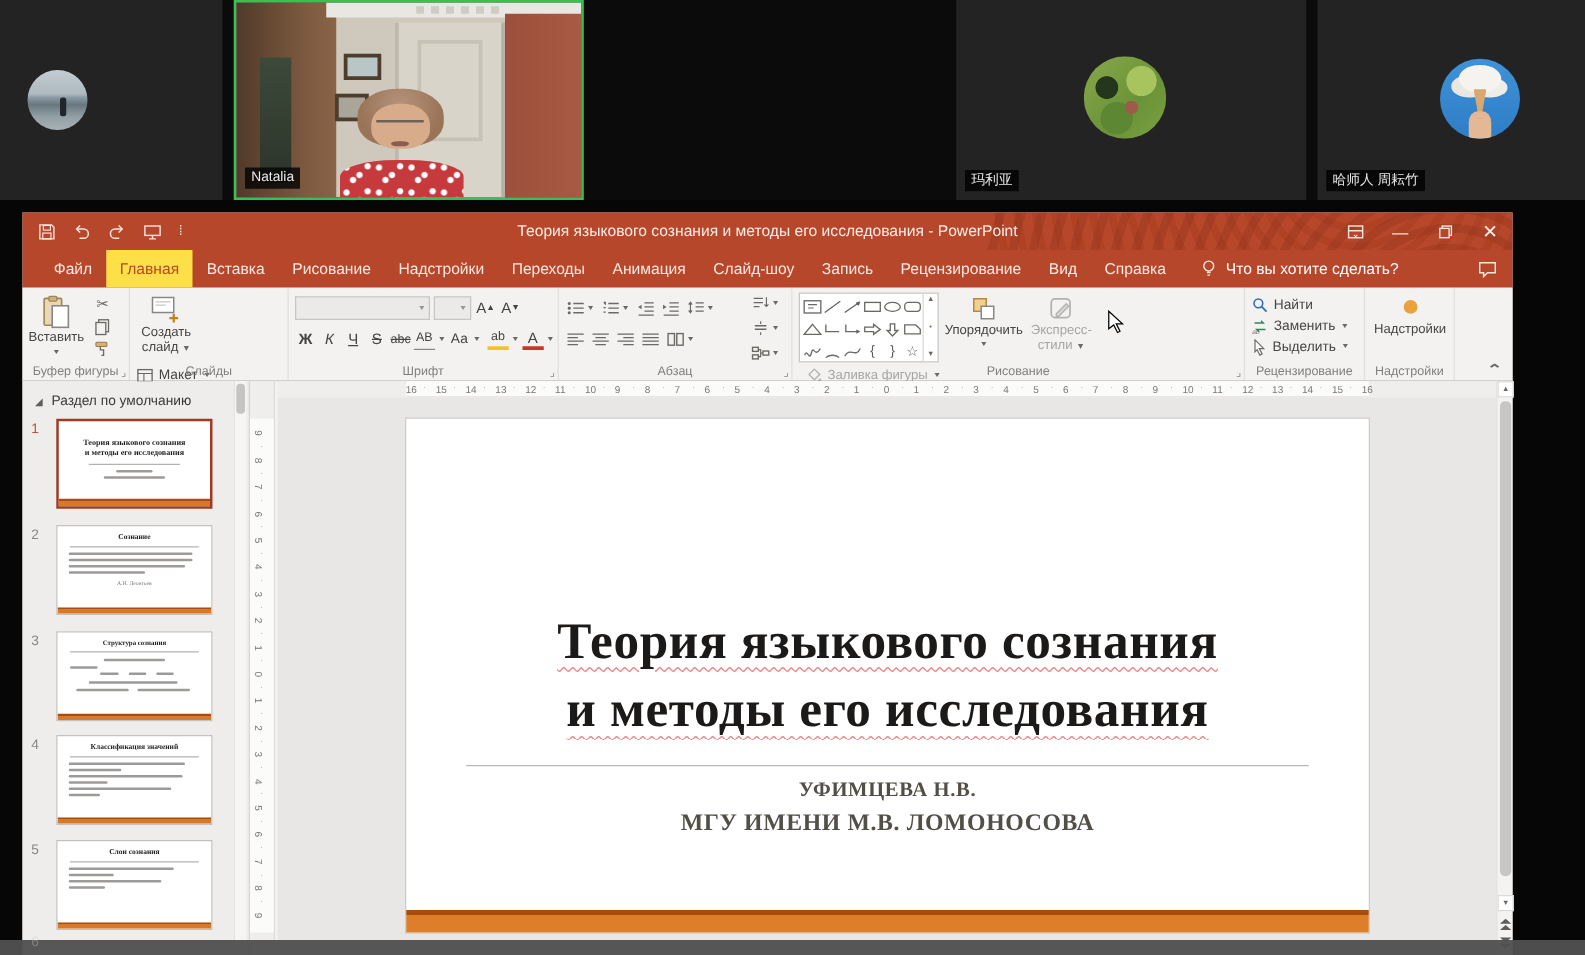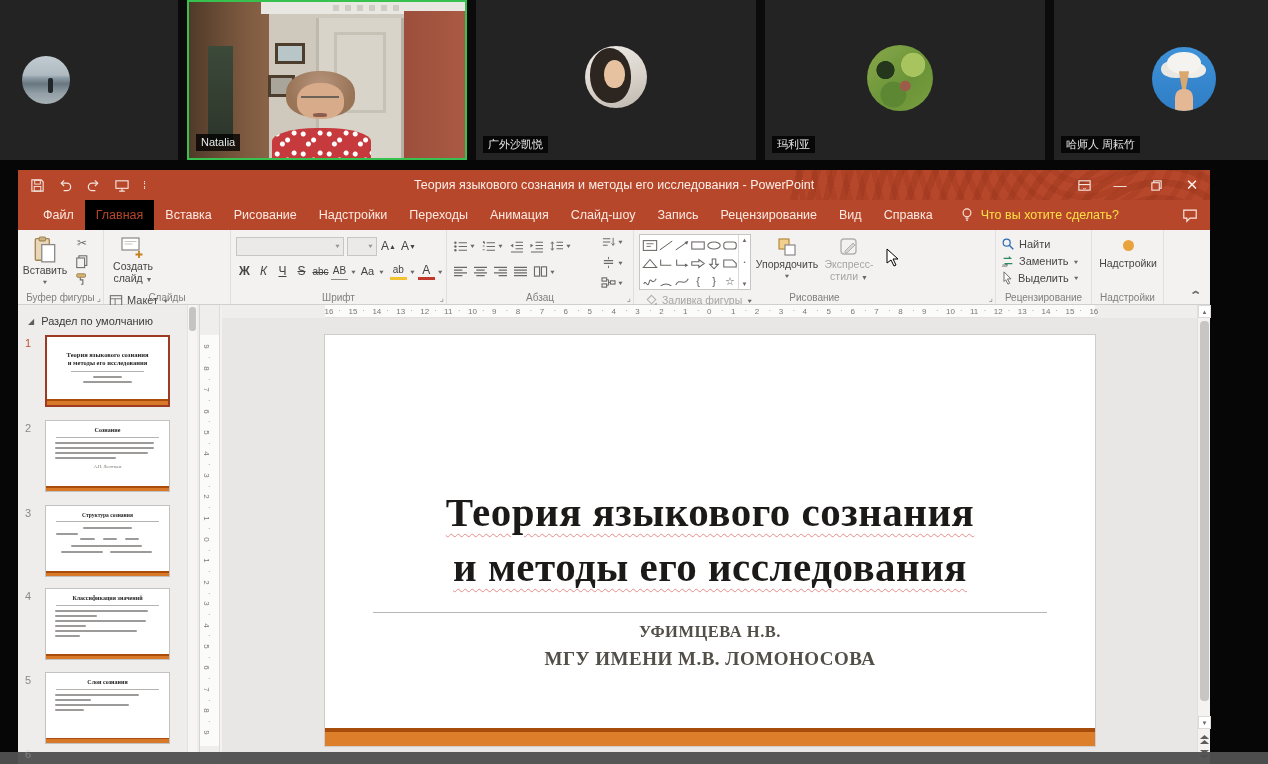--- a/index.html
+++ b/index.html
@@ -59,22 +59,22 @@
   .qat{position:absolute;left:12px;top:0;height:30px;display:flex;align-items:center;gap:13px;color:#f4e5df;z-index:2;}
   .qat i{display:flex;}
   .win-title{position:absolute;left:0;right:0;top:0;line-height:30px;text-align:center;color:#fbeee8;font-size:12.5px;z-index:1;}
   .account{position:absolute;right:178px;top:0;height:30px;display:flex;align-items:center;gap:7px;color:#fbeee8;font-size:12px;z-index:2;}
   .acc-avatar{width:22px;height:22px;border-radius:50%;background:radial-gradient(circle at 50% 38%,#d8cfc4 0 42%,#7e7468 46%,#5c5248);border:1px solid rgba(255,255,255,.5);}
   .win-controls{position:absolute;right:0;top:0;height:30px;display:flex;z-index:2;}
   .wc{width:36px;height:30px;display:flex;align-items:center;justify-content:center;color:#fbeee8;font-size:13px;}
   .tabrow{position:absolute;left:0;top:30px;right:0;height:30px;background:#b7472a;display:flex;align-items:stretch;padding-left:14px;z-index:1;}
   #tabs{display:flex;}
   .tab{padding:0 11px;line-height:30px;font-size:12.5px;color:#fbe9e2;white-space:nowrap;}
-  .tab.active{background:#000000;color:#b7472a;}
-  .tellme{display:flex;align-items:center;gap:7px;color:#fde047;font-size:12.5px;padding-left:16px;text-align:center;}
+  .tab.active{background:#fde047;color:#b7472a;}
+  .tellme{display:flex;align-items:center;gap:7px;color:#ffffff;font-size:12.5px;padding-left:16px;text-align:center;}
   .comment-btn{position:absolute;right:12px;top:0;height:30px;display:flex;align-items:center;}
   
   .ribbon{position:absolute;left:0;top:60px;right:0;height:75px;background:#f3f2f1;border-bottom:1px solid #d2d0ce;display:flex;align-items:stretch;color:#444;}
   .rgroup{position:relative;border-right:1px solid #e1dfdd;padding:4px 4px 15px 5px;flex:none;}
   .glabel{position:absolute;left:0;right:0;bottom:1px;text-align:center;font-size:10px;color:#817f7d;white-space:nowrap;}
   .launcher{position:absolute;right:2px;bottom:1px;font-size:9px;color:#8a8886;}
   .bigbtn{display:inline-flex;flex-direction:column;align-items:center;justify-content:flex-start;height:56px;padding-top:2px;font-size:10.5px;line-height:12px;text-align:center;color:#484644;vertical-align:top;}
   .smallcol{display:inline-flex;flex-direction:column;justify-content:space-between;height:54px;padding:2px 0;vertical-align:top;}
   .srow{display:flex;align-items:center;gap:4px;font-size:11px;color:#484644;white-space:nowrap;height:17px;}
   .dim{color:#a7a5a3!important;}
@@ -152,27 +152,20 @@
           </div>
         <div class="sc-f1"></div>
           <div class="sc-f2"></div>
         <div class="sc-hair"></div>
           <div class="sc-face"></div>
           <div class="sc-glass"></div>
           <div class="sc-mouth"></div>
         <div class="sc-body"></div>
       </div>
       <span class="vname">Natalia</span>
-    </div>
-    <div class="vtile" style="left:476px;width:280px;">
-      <div class="avatar av-girl" style="left:109px;top:46px;width:62px;height:62px;">
-          <div class="hair"></div>
-          <div class="face"></div>
-        </div>
-      <span class="vname">广外沙凯悦</span>
     </div>
     <div class="vtile" style="left:1054px;width:214px;">
       <div class="avatar av-sky" style="left:98px;top:47px;width:64px;height:64px;">
           <div class="cloud"></div>
           <div class="cone"></div>
           <div class="hand"></div>
         </div>
       <span class="vname">哈师人 周耘竹</span>
     </div>
     <div class="vtile" style="left:765px;width:280px;">

